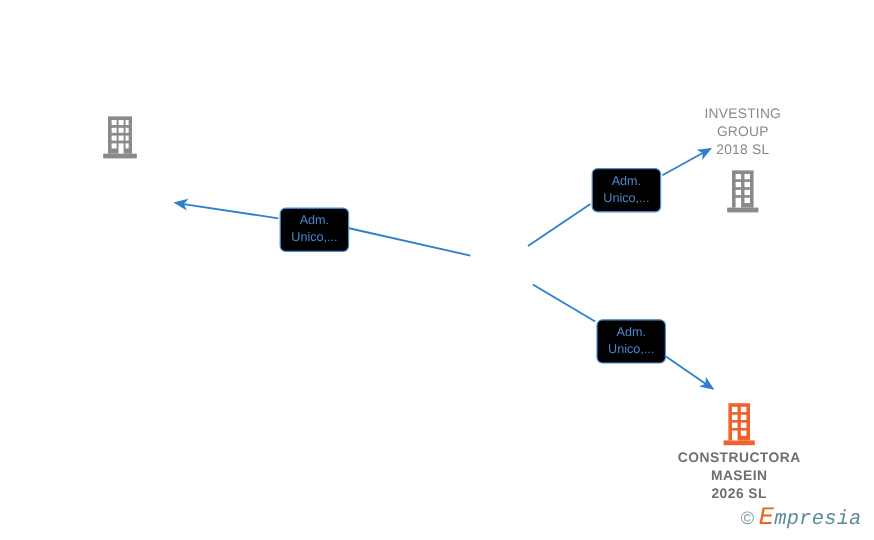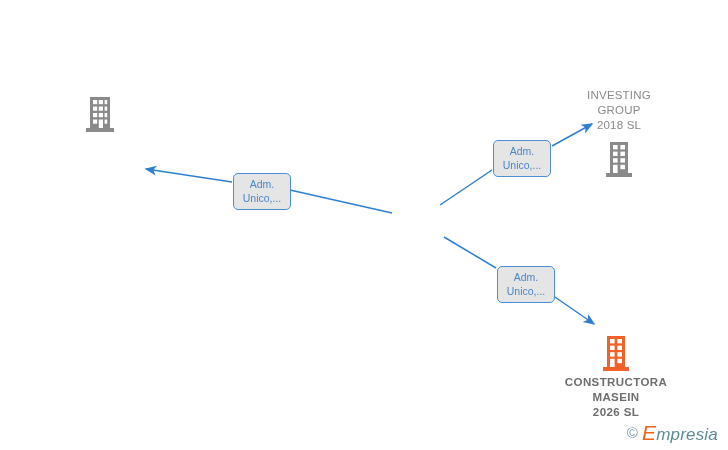--- a/index.html
+++ b/index.html
@@ -62,21 +62,21 @@
     justify-content: center;
   }
   .node.label-top .icon-wrap { margin-top: 3px; }
   .node.label-bottom .icon-wrap { margin-bottom: 3px; }
 
   
   .edge-label {
     position: absolute;
     border: 1.4px solid #4a8fd4;
     border-radius: 5px;
-    background: #e5e5e5;
+    background: #000000;
     color: #4a86c8;
     font-size: 10.5px;
     line-height: 14px;
     text-align: center;
     padding: 3px 7px 4px 7px;
     white-space: pre-line;
     cursor: pointer;
     box-sizing: border-box;
   }
 
@@ -89,21 +89,21 @@
     align-items: center;
     gap: 4px;
     user-select: none;
   }
   #watermark .copy {
     font-size: 15px;
     color: #7a9aa3;
     line-height: 1;
   }
   #watermark .brand {
-    font-family: Liberation Sans, sans-serif;
+    font-family: Liberation Mono, monospace;
     font-style: italic;
     font-size: 17px;
     line-height: 1;
     color: #5b8c99;
     letter-spacing: 0.2px;
   }
   #watermark .brand .cap {
     color: #f0621f;
     font-size: 21px;
   }

